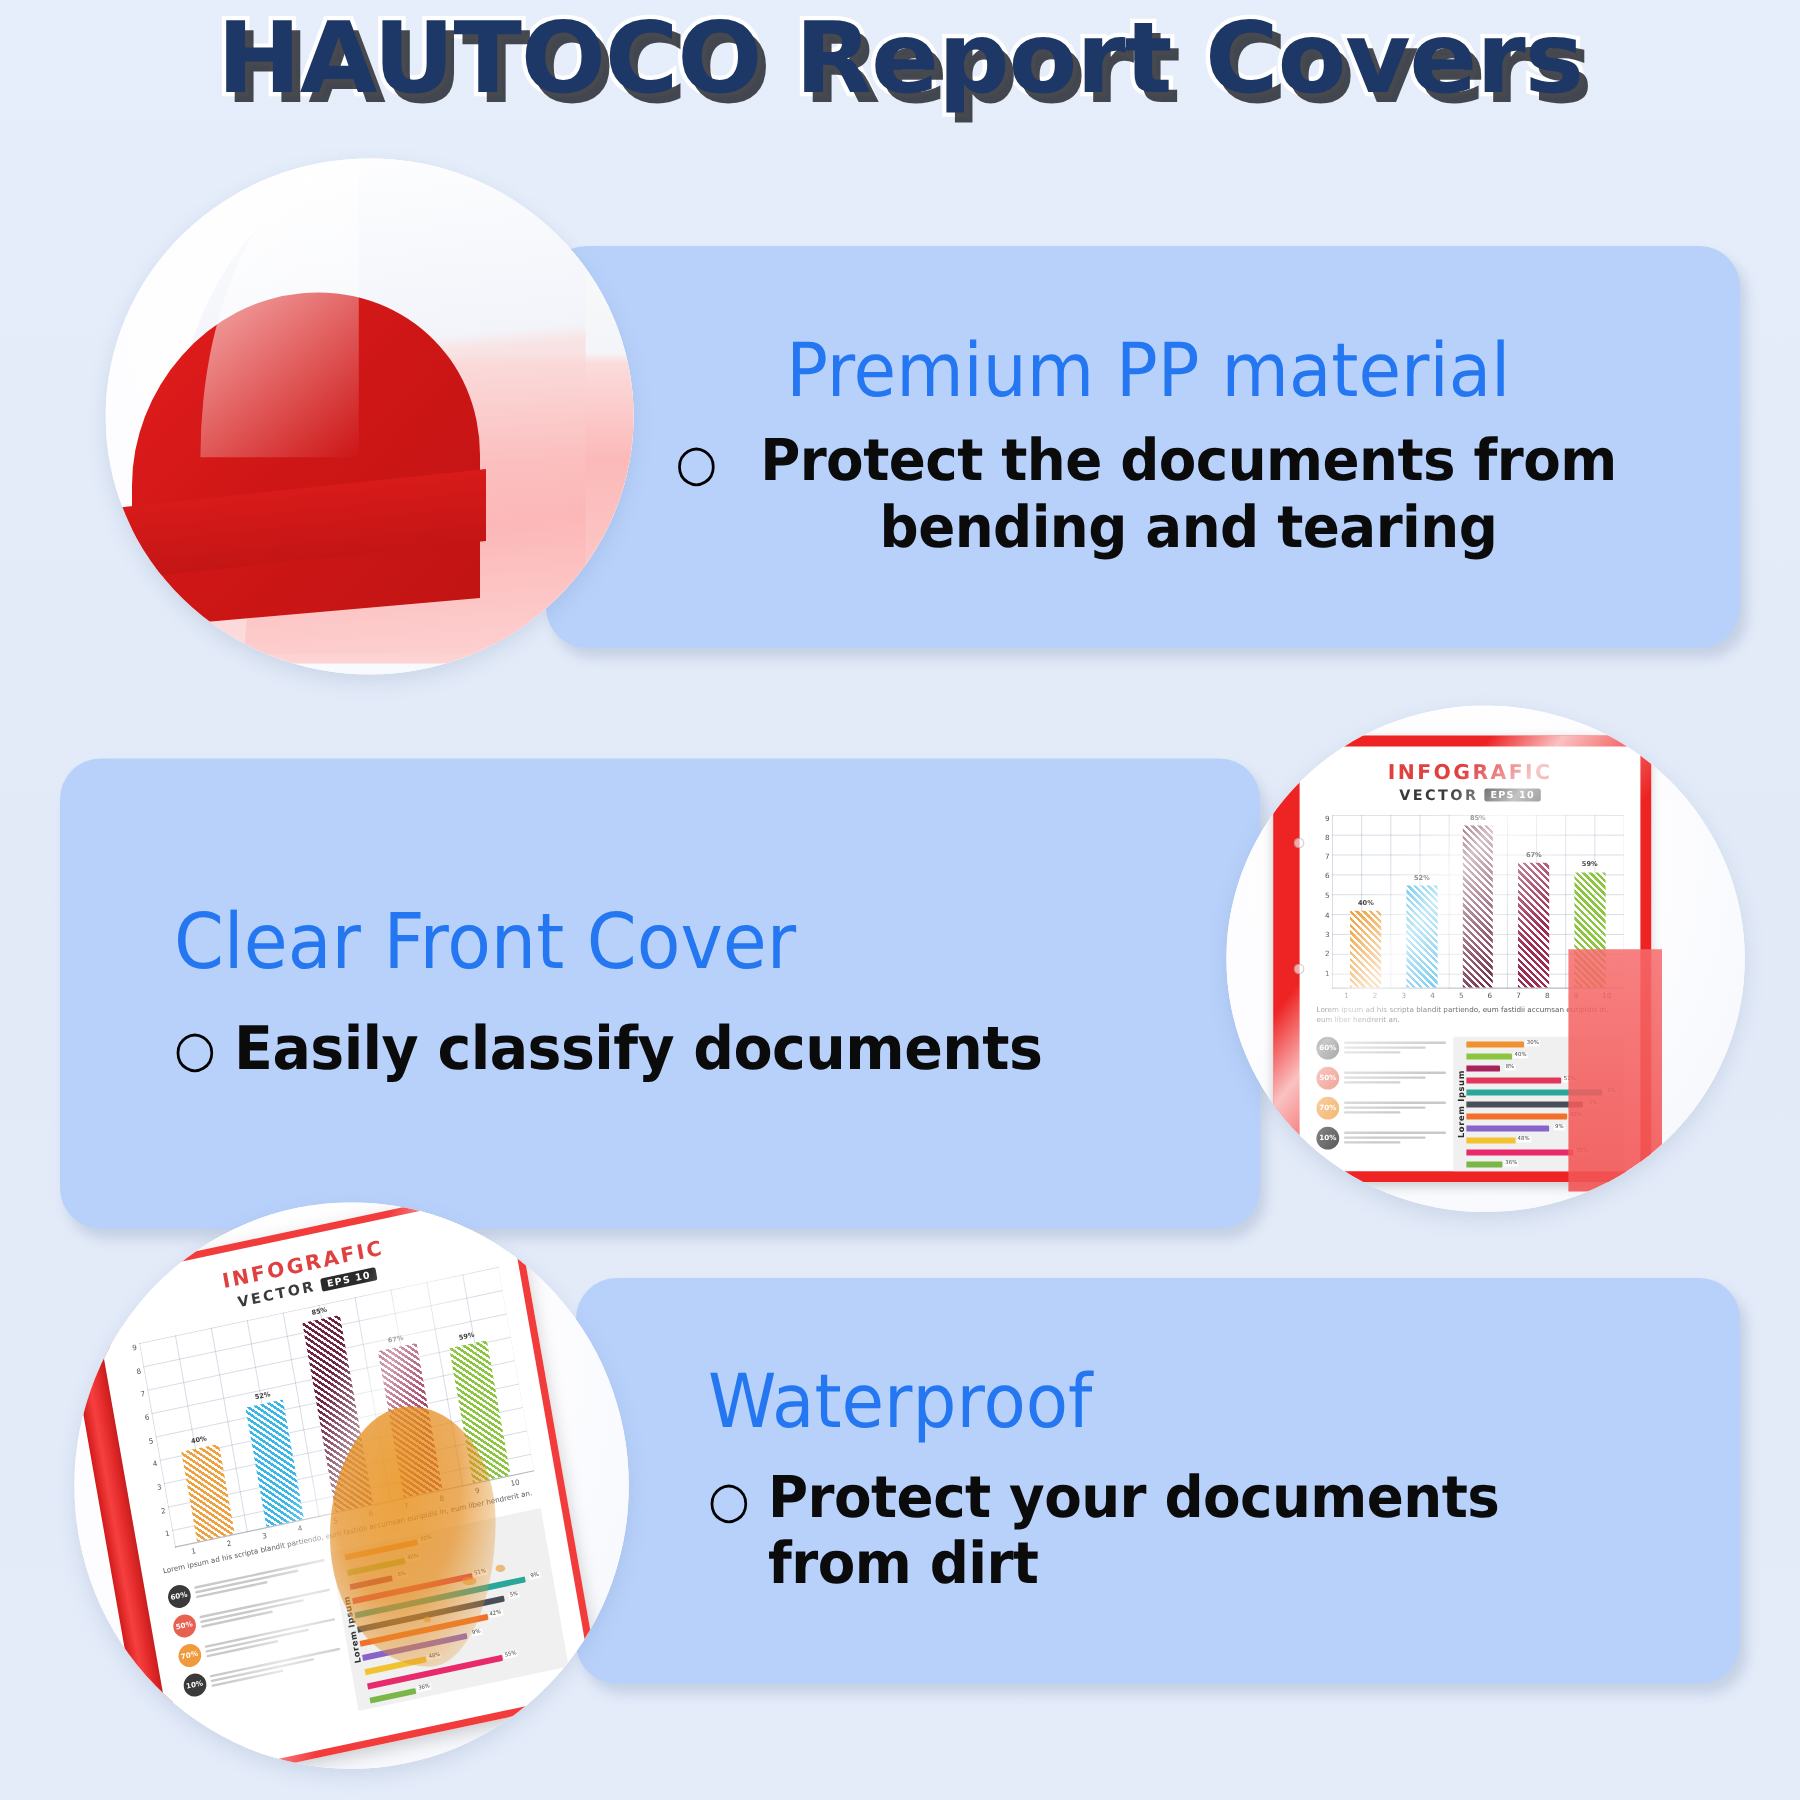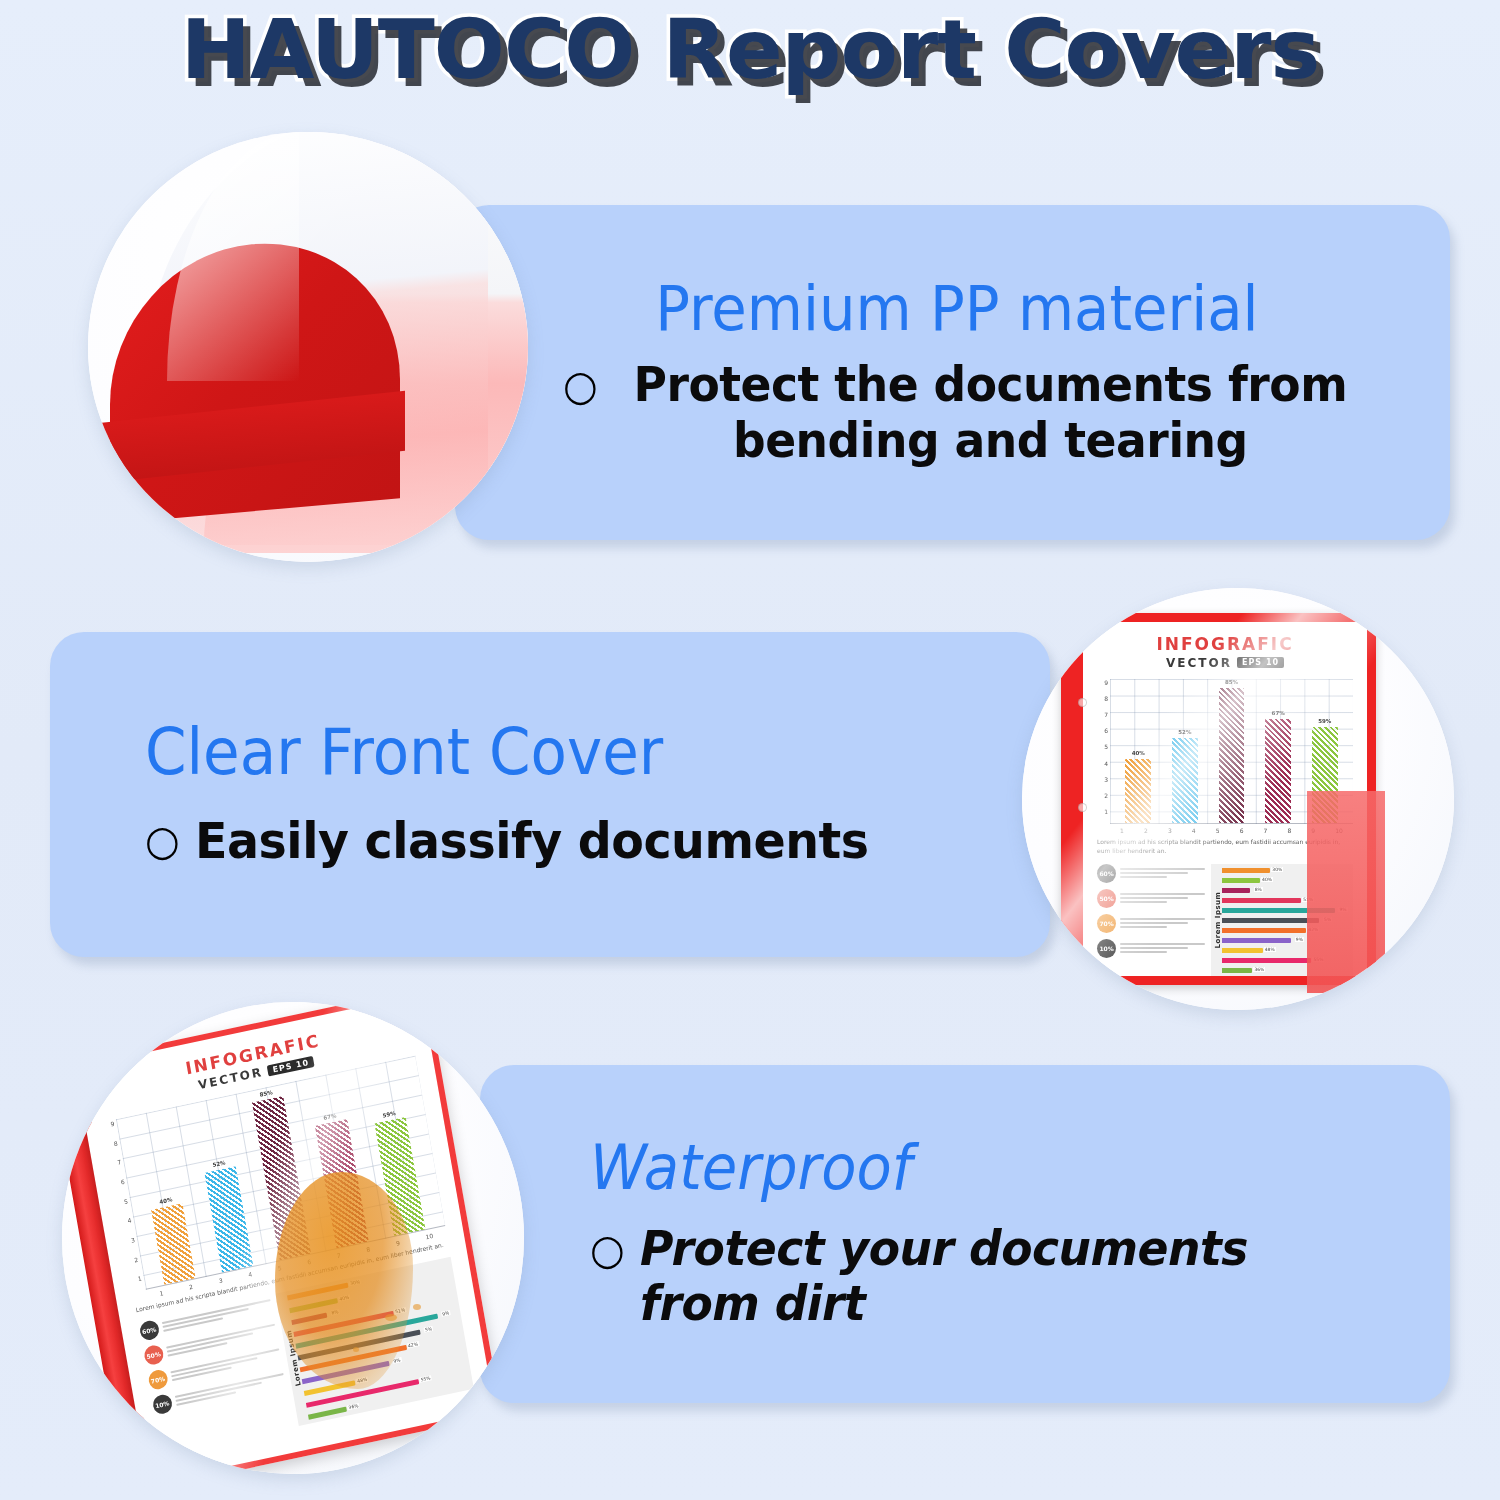--- a/index.html
+++ b/index.html
@@ -41,33 +41,33 @@
   }
 
   
   .panel {
     position: absolute;
     background: #b8d1fb;
     border-radius: 34px;
     box-shadow: 5px 8px 10px rgba(120,140,175,0.28);
   }
   #panel-1 { left: 455px; top: 205px; width: 995px; height: 335px; }
-  #panel-2 { left: 50px;  top: 632px; width: 1000px; height: 325px; }
+  #panel-2 { left: 50px;  top: 632px; width: 1000px; height: 392px; }
   #panel-3 { left: 480px; top: 1065px; width: 970px; height: 338px; }
 
   .panel-inner {
     position: absolute;
     left: 0; top: 0; right: 0; bottom: 0;
     display: flex;
     flex-direction: column;
     justify-content: center;
   }
   #panel-1 .panel-inner { padding: 0 40px 0 108px; text-align: center; }
   #panel-2 .panel-inner { padding: 0 60px 0 95px; }
-  #panel-3 .panel-inner { padding: 0 40px 0 110px; font-style: italic; }
+  #panel-3 .panel-inner { padding: 0 40px 0 110px; }
 
   .feature-heading {
     font-family: "DejaVu Sans", sans-serif;
     font-weight: normal;
     font-size: 62px;
     line-height: 1.04;
     color: #2477f0;
     margin: 0 0 16px 0;
     transform: scaleX(0.93);
     transform-origin: left center;

